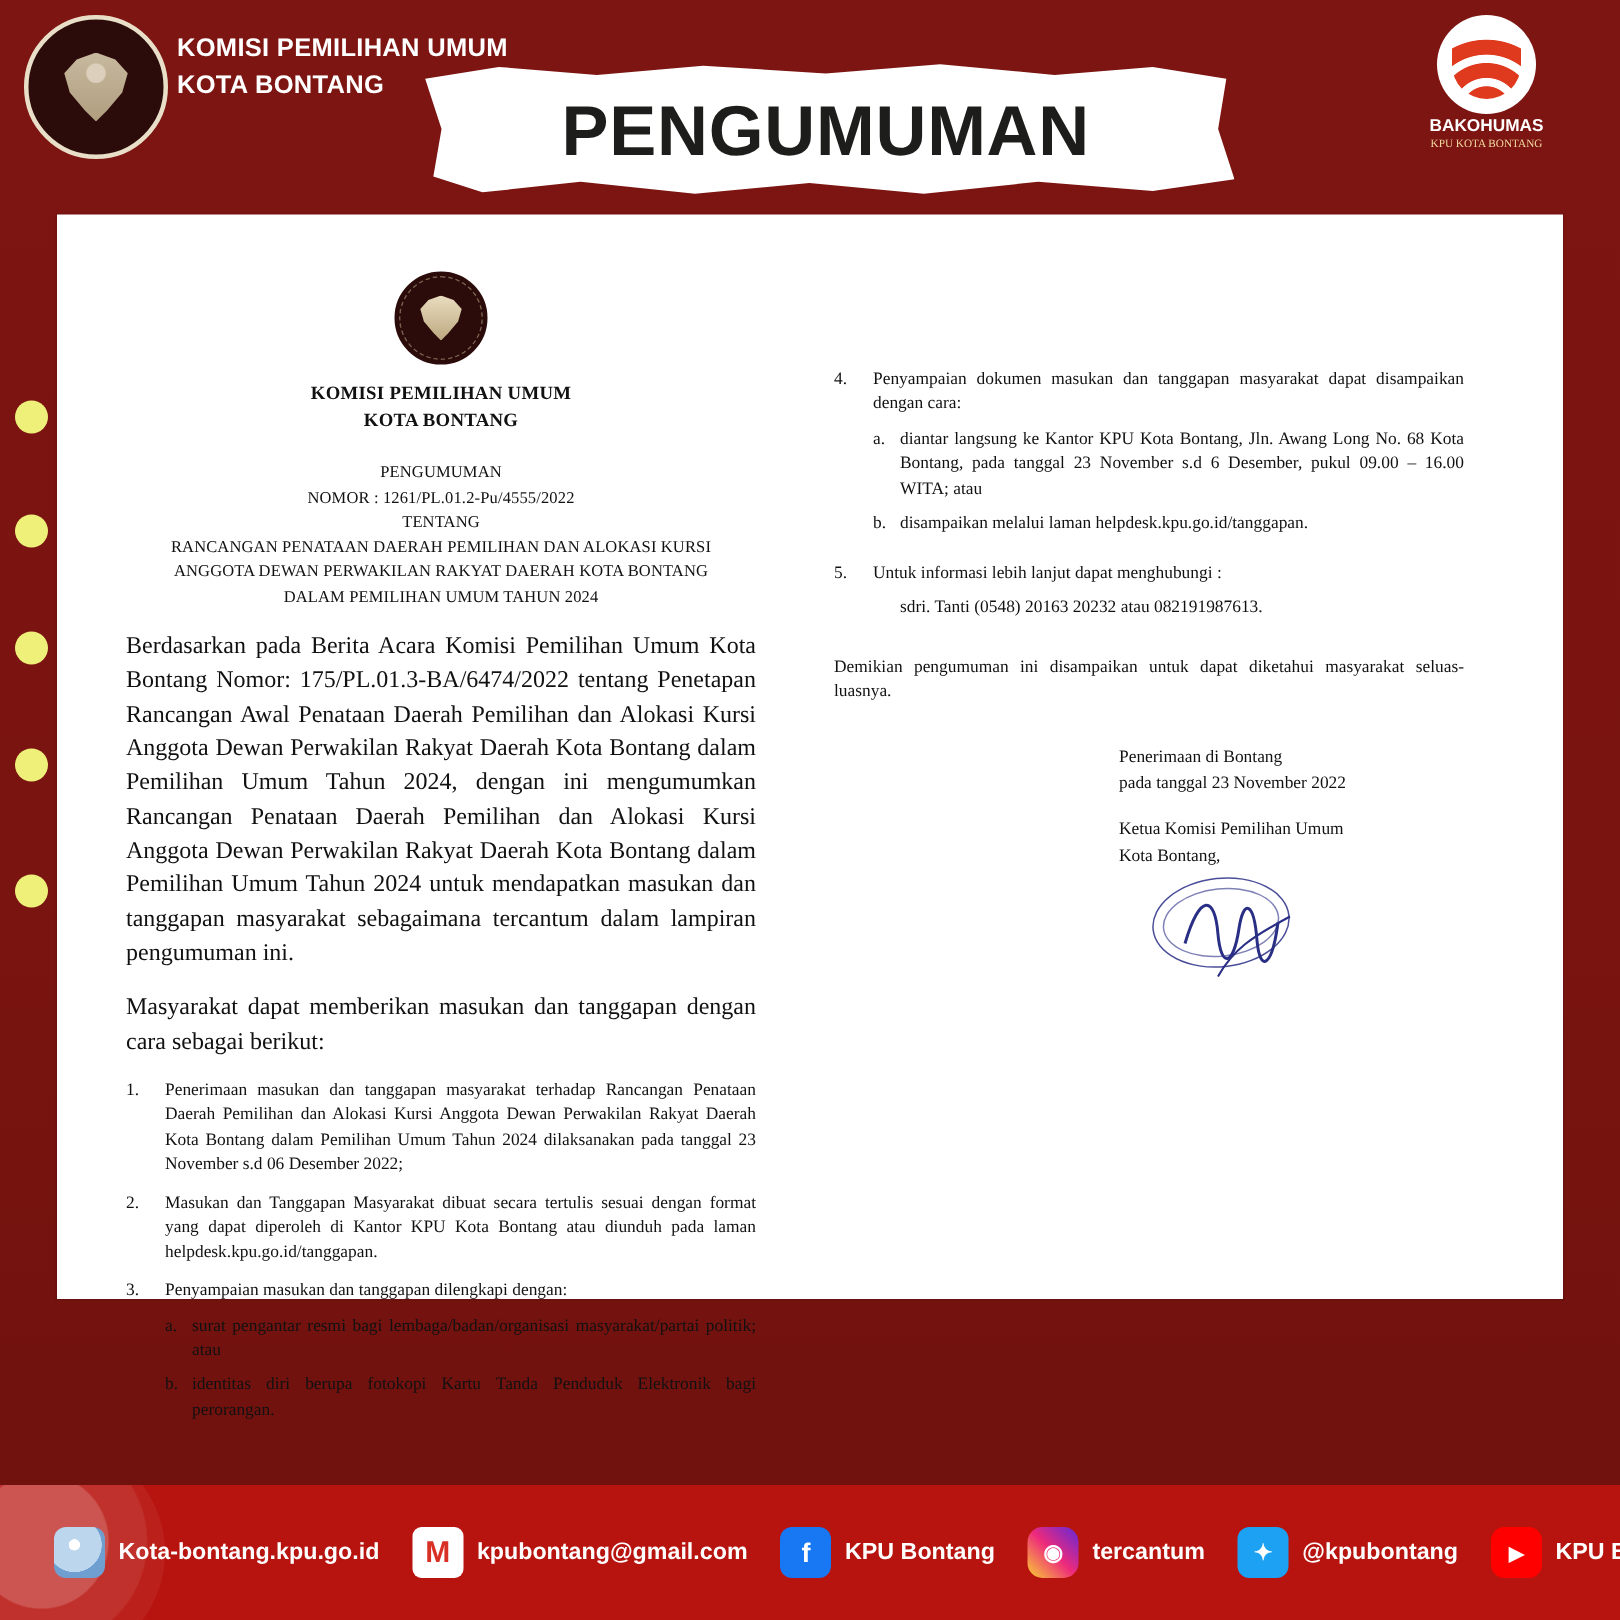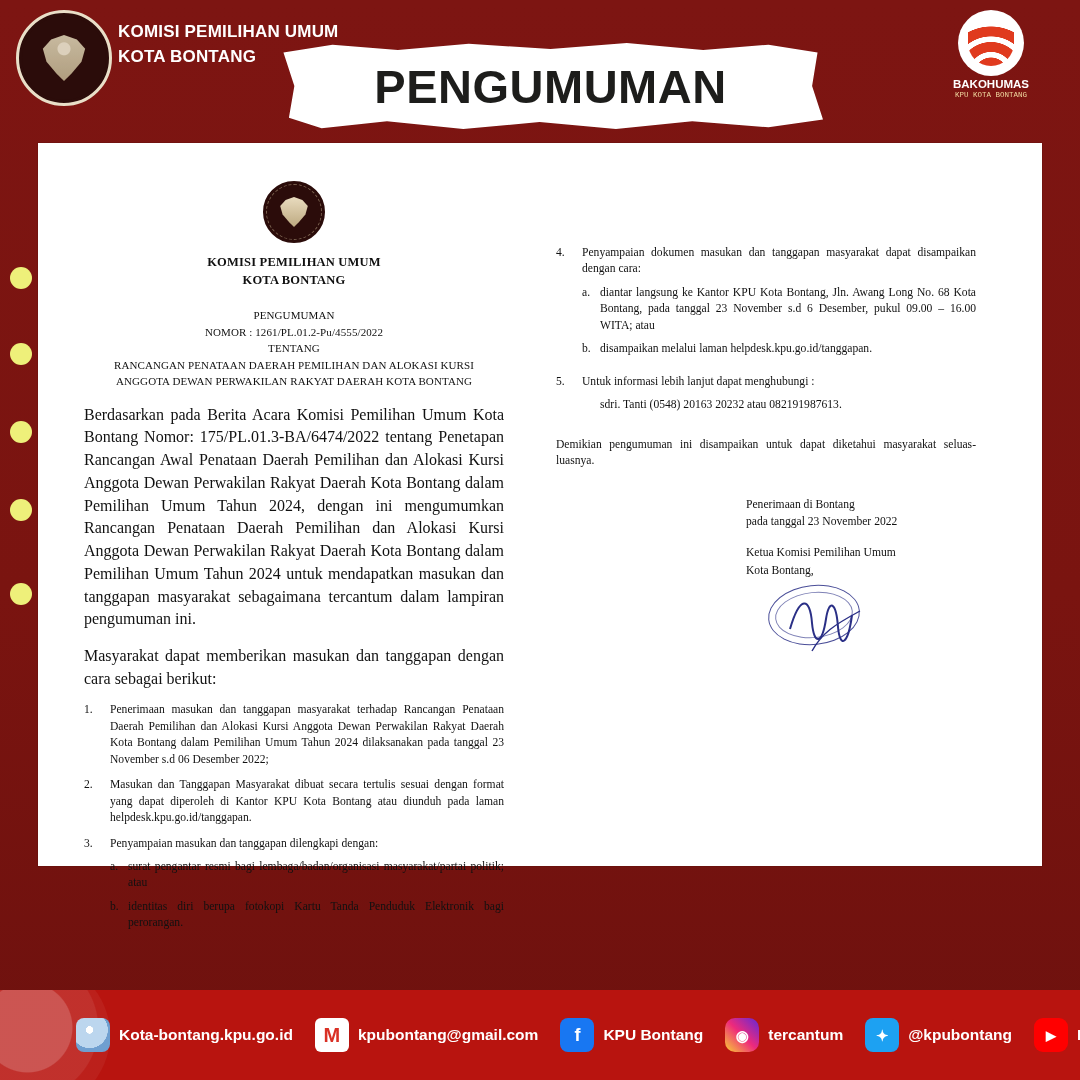--- a/index.html
+++ b/index.html
@@ -100,21 +100,21 @@
   }
   .bakohumas .b-name {
     color: #fff;
     font-family: "Liberation Sans", sans-serif;
     font-weight: bold;
     font-size: 11.5px;
     line-height: 1.15;
   }
   .bakohumas .b-sub {
     color: #f0d9a0;
-    font-family: Liberation Mono, monospace;
+    font-family: Liberation Serif, serif;
     font-size: 7.5px;
     line-height: 1.3;
   }
 
   
   .dot {
     position: absolute;
     left: 10px;
     width: 22px; height: 22px;
     border-radius: 50%;
@@ -248,21 +248,21 @@
   }
 
   
   .footer {
     position: absolute;
     left: 0; right: 0; bottom: 0;
     height: 90px;
     background: #b8140f;
     display: flex;
     align-items: center;
-    padding-left: 76px;
+    padding-left: 36px;
     gap: 22px;
     overflow: hidden;
   }
   .footer::before {
     content: "";
     position: absolute;
     left: -40px; top: -30px;
     width: 150px; height: 150px;
     border-radius: 50%;
     background: radial-gradient(circle at 45% 45%, rgba(255,255,255,.28) 0 38%, rgba(255,255,255,.12) 39% 60%, rgba(255,255,255,.05) 61% 100%);
@@ -343,20 +343,21 @@
           <div>KOMISI PEMILIHAN UMUM</div>
           <div>KOTA BONTANG</div>
         </div>
 
         <div class="doc-head">
           <div>PENGUMUMAN</div>
           <div>NOMOR : 1261/PL.01.2-Pu/4555/2022</div>
           <div>TENTANG</div>
           <div>RANCANGAN PENATAAN DAERAH PEMILIHAN DAN ALOKASI KURSI</div>
           <div>ANGGOTA DEWAN PERWAKILAN RAKYAT DAERAH KOTA BONTANG</div>
+          <div>DALAM PEMILIHAN UMUM TAHUN 2024</div>
         </div>
 
         <p class="body">Berdasarkan pada Berita Acara Komisi Pemilihan Umum Kota Bontang Nomor: 175/PL.01.3-BA/6474/2022 tentang Penetapan Rancangan Awal Penataan Daerah Pemilihan dan Alokasi Kursi Anggota Dewan Perwakilan Rakyat Daerah Kota Bontang dalam Pemilihan Umum Tahun 2024, dengan ini mengumumkan Rancangan Penataan Daerah Pemilihan dan Alokasi Kursi Anggota Dewan Perwakilan Rakyat Daerah Kota Bontang dalam Pemilihan Umum Tahun 2024 untuk mendapatkan masukan dan tanggapan masyarakat sebagaimana tercantum dalam lampiran pengumuman ini.</p>
         <p class="body">Masyarakat dapat memberikan masukan dan tanggapan dengan cara sebagai berikut:</p>
 
         <ol class="numbered">
           <li>
             <span class="num">1.</span>
             <span class="txt">Penerimaan masukan dan tanggapan masyarakat terhadap Rancangan Penataan Daerah Pemilihan dan Alokasi Kursi Anggota Dewan Perwakilan Rakyat Daerah Kota Bontang dalam Pemilihan Umum Tahun 2024 dilaksanakan pada tanggal 23 November s.d 06 Desember 2022;</span>
           </li>

